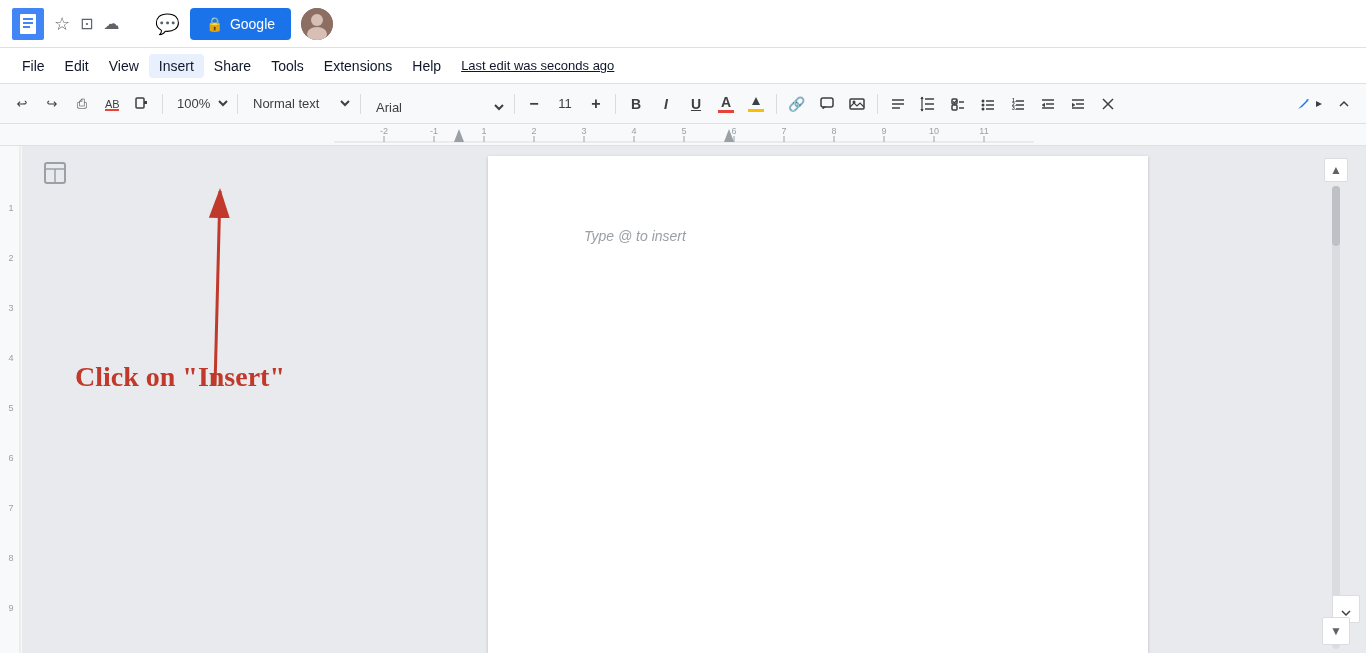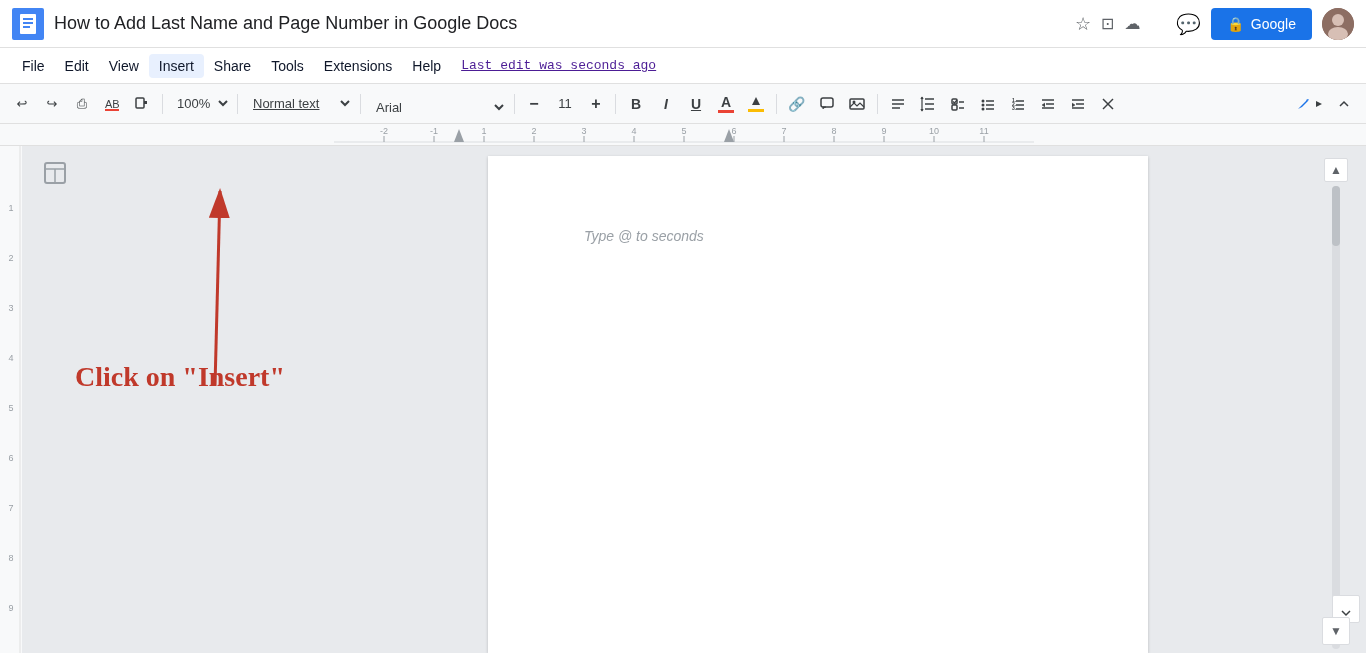--- a/index.html
+++ b/index.html
@@ -81,21 +81,21 @@
       width: 1px; height: 20px; background: #dadce0; margin: 0 4px;
     }
     #zoom-select {
       border: none; background: transparent; font-size: 13px;
       color: #3c4043; cursor: pointer; padding: 2px 4px;
       border-radius: 4px; min-width: 50px;
     }
     #style-select {
       border: 1px solid transparent; background: transparent; font-size: 13px;
       color: #3c4043; cursor: pointer; padding: 2px 4px;
-      border-radius: 4px; min-width: 110px; text-decoration: underline;
+      border-radius: 4px; min-width: 110px;
     }
     #font-select {
       border: 1px solid transparent; background: transparent; font-size: 13px;
       color: #3c4043; cursor: pointer; padding: 2px 4px;
       border-radius: 4px; min-width: 70px; margin-top: 8px;
     }
     .font-size-btn {
       display: flex; align-items: center; justify-content: center;
       width: 26px; height: 26px; border-radius: 4px;
       border: none; background: transparent; cursor: pointer;
@@ -254,21 +254,20 @@
 
   <div id="docs-icon">
     <svg width="32" height="32" viewBox="0 0 32 32">
       <rect width="32" height="32" rx="2" fill="#4285f4"></rect>
       <rect x="8" y="6" width="16" height="20" rx="1" fill="#fff"></rect>
       <rect x="11" y="10" width="10" height="2" fill="#4285f4"></rect>
       <rect x="11" y="14" width="10" height="2" fill="#4285f4"></rect>
       <rect x="11" y="18" width="7" height="2" fill="#4285f4"></rect>
     </svg>
   </div>
-  <span id="doc-title" style="font-size:18px;color:#202124;font-weight:400;flex:1;">How to Add Last Name and Page Number in Google Docs</span>
   <div id="title-actions" style="display:flex;align-items:center;gap:10px;">
     <span style="color:#5f6368;font-size:18px;cursor:pointer;">☆</span>
     <span style="color:#5f6368;font-size:16px;cursor:pointer;">⊡</span>
     <span style="color:#5f6368;font-size:16px;">☁</span>
     <span style="width:16px;"></span>
     <span style="color:#5f6368;font-size:20px;cursor:pointer;">💬</span>
     <button id="share-btn">
       <span style="font-size:14px;">🔒</span>
       <span>Google</span>
     </button>
@@ -284,21 +283,21 @@
 
 <div id="menu-bar">
   <span class="menu-item">File</span>
   <span class="menu-item">Edit</span>
   <span class="menu-item">View</span>
   <span class="menu-item highlighted" style="position:relative;z-index:2;">Insert</span>
   <span class="menu-item">Share</span>
   <span class="menu-item">Tools</span>
   <span class="menu-item">Extensions</span>
   <span class="menu-item">Help</span>
-  <span id="last-edit" style="margin-left:10px;font-size:13px;color:#4c1d95;font-family:Liberation Mono, monospace;">Last edit was seconds ago</span>
+  <span id="last-edit" style="margin-left:10px;font-size:13px;color:#0f172a;">Last edit was seconds ago</span>
 </div>
 
 <div id="toolbar">
   <button class="toolbar-btn" title="Undo">↩</button>
   <button class="toolbar-btn" title="Redo">↪</button>
   <button class="toolbar-btn" title="Print">⎙</button>
   <button class="toolbar-btn" title="Spell check" style="font-size:11px;">
     <svg width="16" height="16" viewBox="0 0 16 16">
         <text x="1" y="12" font-size="11" fill="#3c4043">ABC</text>
         <line x1="1" y1="14" x2="15" y2="14" stroke="#ea4335" stroke-width="2"></line>
@@ -545,21 +544,21 @@
       </svg>
 
       <div id="click-text" style="font-family:'Segoe Script','Comic Sans MS',cursive;font-size:28px;color:#c0392b;position:absolute;top:215px;left:75px;font-weight:bold;">
         Click on "Insert"
       </div>
     </div>
   </div>
 
   <div id="doc-area">
     <div id="document-page">
-      <p id="type-prompt">Type @ to seconds</p>
+      <p id="type-prompt">Type @ to insert</p>
     </div>
   </div>
 
   <div id="right-panel">
     <div id="scroll-up">▲</div>
     <div id="scrollbar-track">
       <div id="scrollbar-thumb"></div>
     </div>
 
     <div style="position:absolute;bottom:30px;right:6px;width:28px;height:28px;background:#fff;border:1px solid #dadce0;border-radius:2px;display:flex;align-items:center;justify-content:center;cursor:pointer;">

